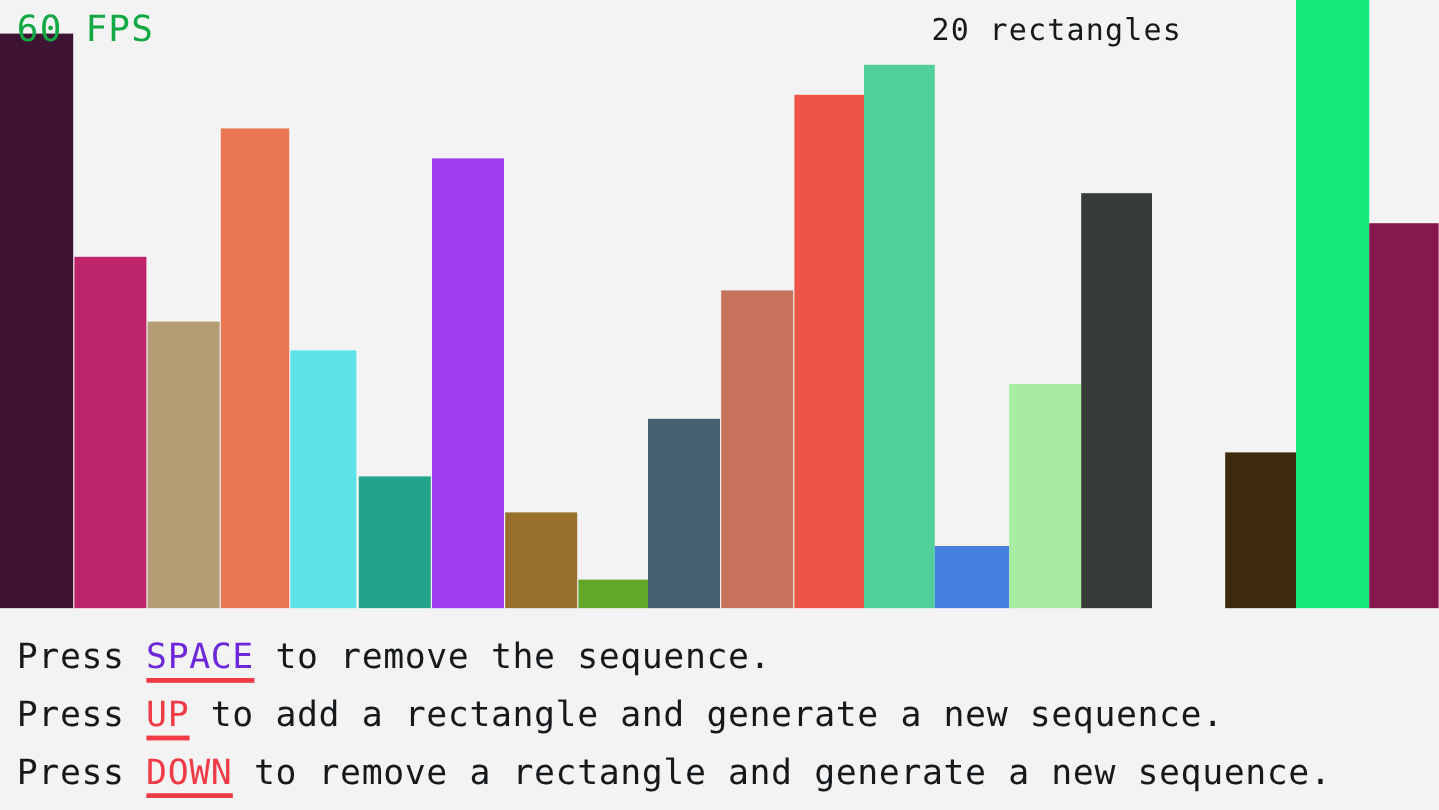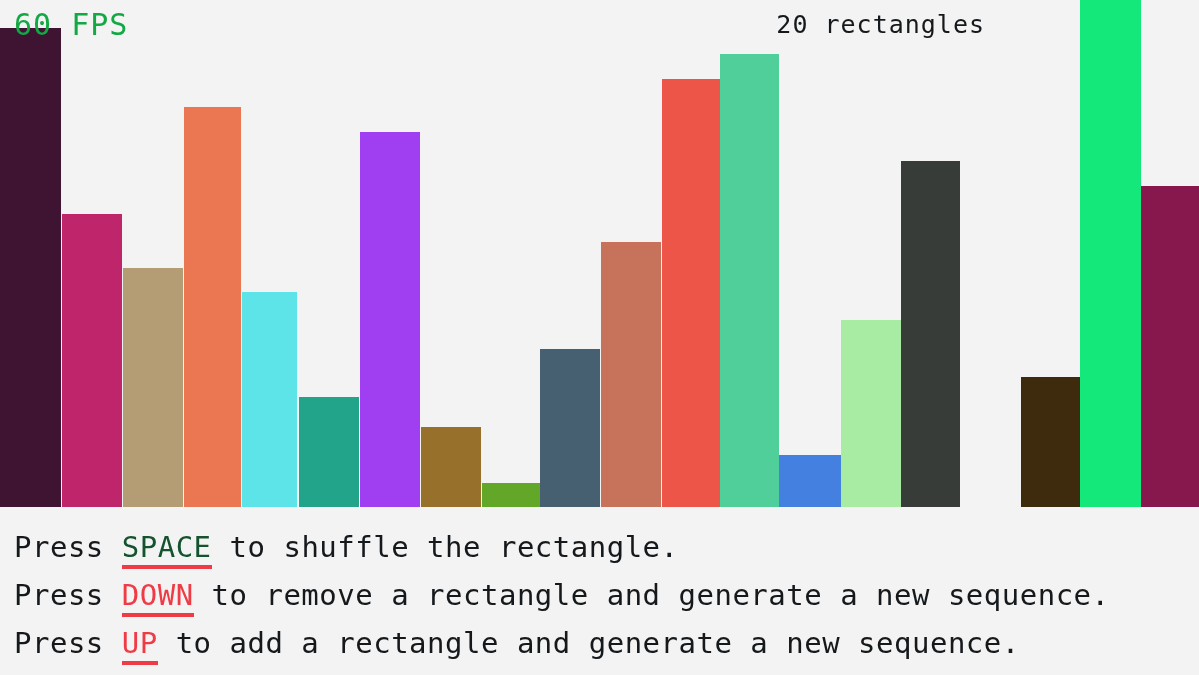--- a/index.html
+++ b/index.html
@@ -108,18 +108,18 @@
       <div class="bar" style="left: 901px; width: 59px; height: 346px; background: rgb(55, 60, 56);"></div>
       <div class="bar" style="left: 1021px; width: 59px; height: 130px; background: rgb(62, 42, 12);"></div>
       <div class="bar" style="left: 1080px; width: 61px; height: 507px; background: rgb(20, 232, 122);"></div>
       <div class="bar" style="left: 1141px; width: 58px; height: 321px; background: rgb(134, 24, 77);"></div>
     </div>
 
   <div id="fps-counter" style="color: rgb(18, 168, 68);">60 FPS</div>
   <div id="rect-count" style="color: rgb(21, 25, 28);">20 rectangles</div>
 
   <div id="instructions">
-      <div class="instruction-line"><span>Press </span><span class="key" style="color: #14532d; border-bottom-color: rgb(239, 59, 70);">SPACE</span><span> to shuffle the rectangle.</span></div>
+      <div class="instruction-line"><span>Press </span><span class="key" style="color: #6d28d9; border-bottom-color: rgb(239, 59, 70);">SPACE</span><span> to remove the sequence.</span></div>
+      <div class="instruction-line"><span>Press </span><span class="key" style="color: rgb(239, 59, 70); border-bottom-color: rgb(239, 59, 70);">UP</span><span> to add a rectangle and generate a new sequence.</span></div>
       <div class="instruction-line"><span>Press </span><span class="key" style="color: rgb(239, 59, 70); border-bottom-color: rgb(239, 59, 70);">DOWN</span><span> to remove a rectangle and generate a new sequence.</span></div>
-      <div class="instruction-line"><span>Press </span><span class="key" style="color: rgb(239, 59, 70); border-bottom-color: rgb(239, 59, 70);">UP</span><span> to add a rectangle and generate a new sequence.</span></div>
     </div>
 
 </div>
 
 </body></html>

